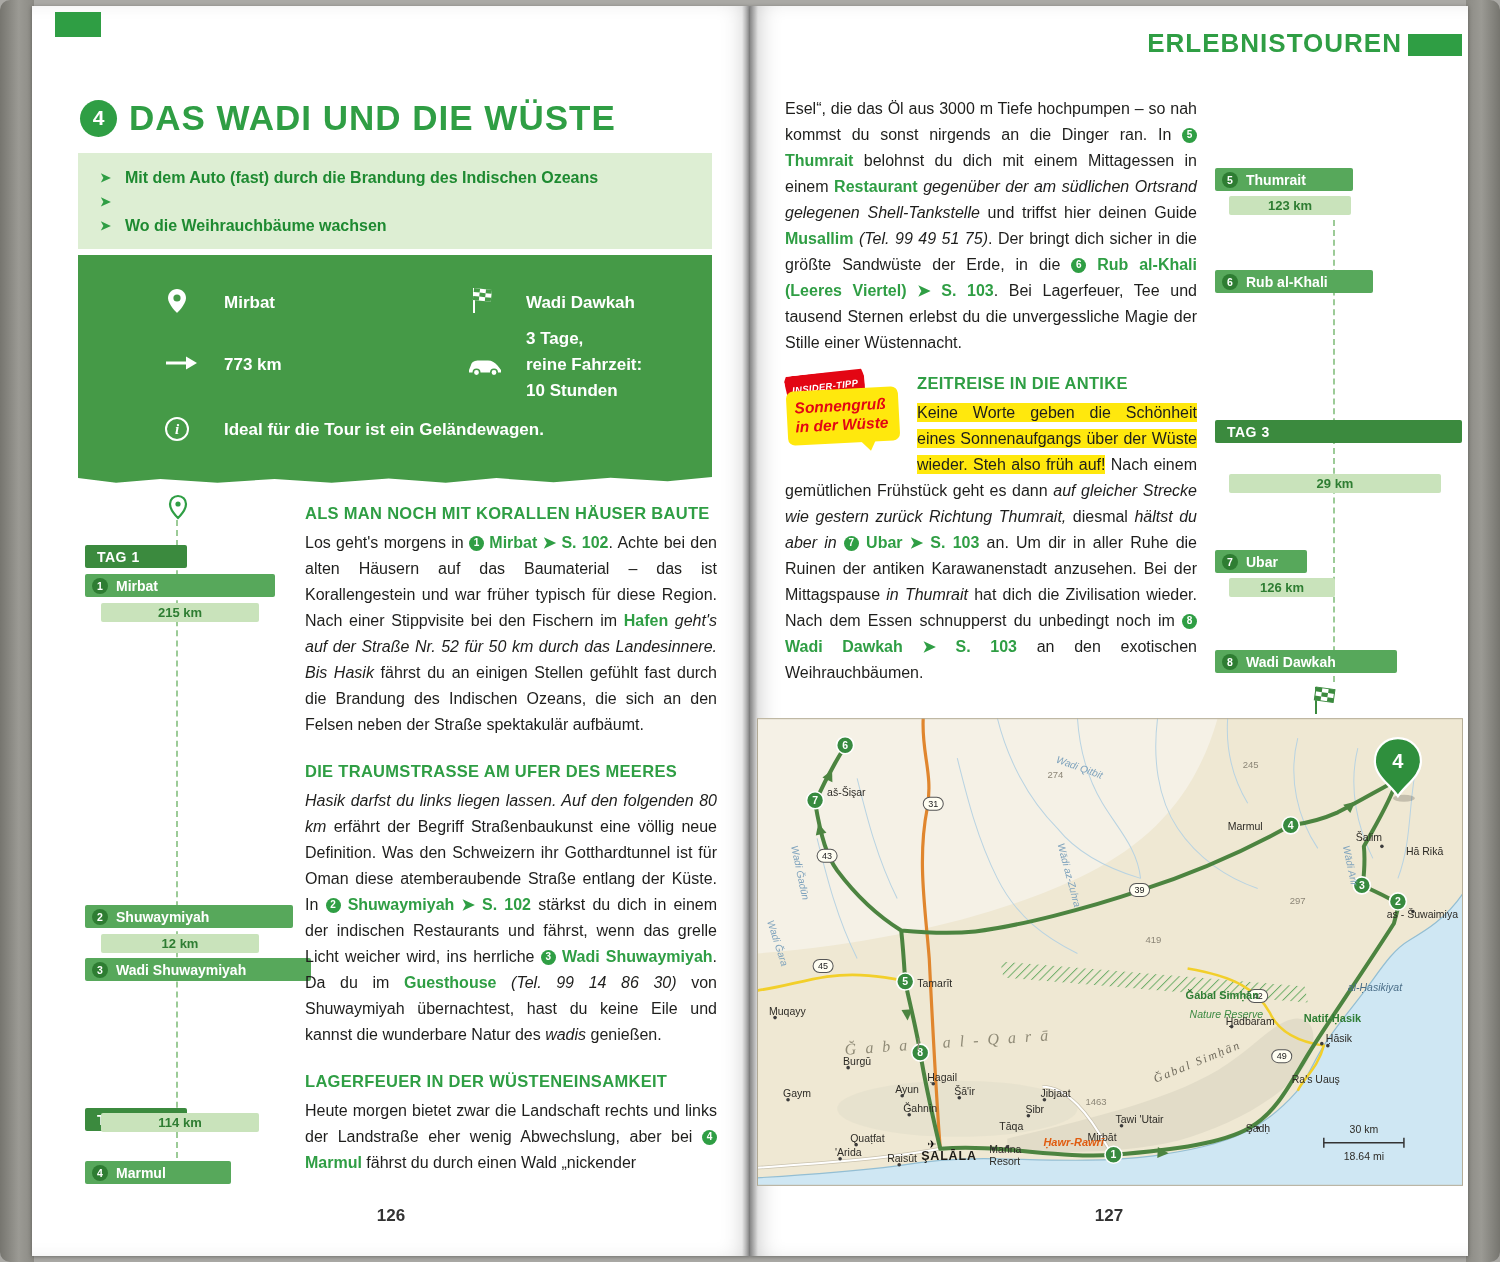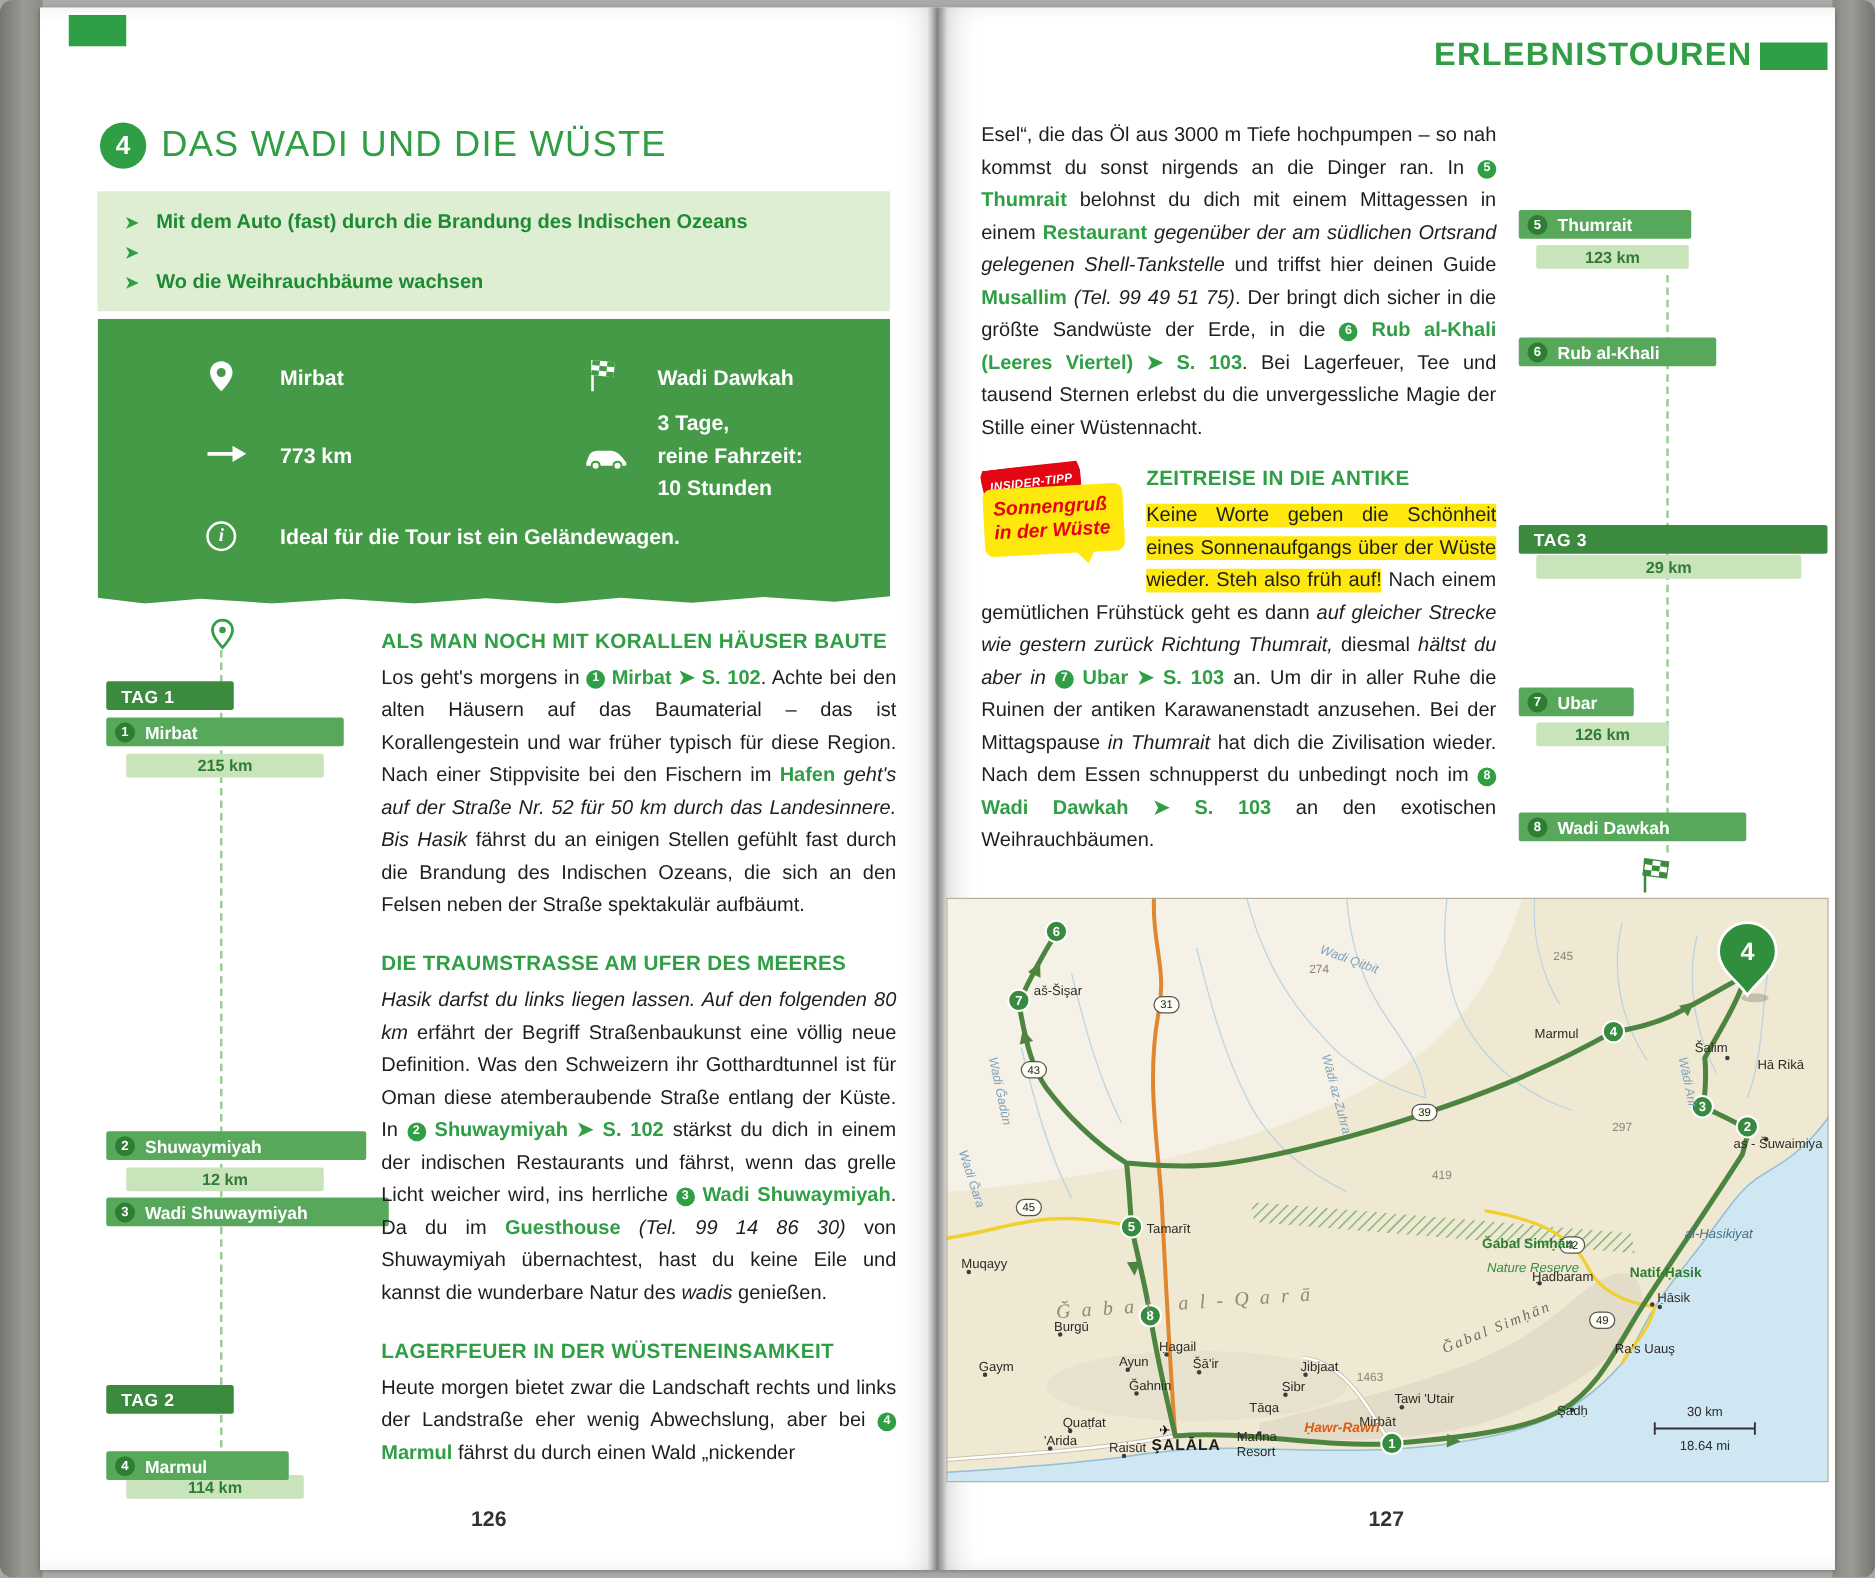--- a/index.html
+++ b/index.html
@@ -14,21 +14,21 @@
   .page{position:absolute;top:6px;height:1250px;background:#ffffff}
   .page-left{left:32px;width:718px;box-shadow:inset -16px 0 26px -14px rgba(0,0,0,.28),0 1px 4px rgba(0,0,0,.35)}
   .page-right{left:750px;width:718px;box-shadow:inset 18px 0 26px -14px rgba(0,0,0,.3),0 1px 4px rgba(0,0,0,.35)}
   .gutter{position:absolute;left:742px;top:6px;width:16px;height:1250px;background:linear-gradient(90deg,rgba(0,0,0,0),rgba(0,0,0,.35) 50%,rgba(0,0,0,0))}
 
   
   .tab-green{position:absolute;background:var(--green)}
   .lp-tab{left:23px;top:6px;width:46px;height:25px}
   .title-row{position:absolute;left:48px;top:92px;display:flex;align-items:center;gap:12px}
   .tour-badge{width:37px;height:37px;border-radius:50%;background:var(--green);color:#fff;font-weight:bold;font-size:21px;display:flex;align-items:center;justify-content:center}
-  .tour-title{color:var(--green);font-size:29px;font-weight:normal;letter-spacing:1px}
+  .tour-title{color:var(--green);font-size:35px;font-weight:bold;letter-spacing:1px}
   .highlights{position:absolute;left:46px;top:147px;width:634px;background:var(--lightbox);padding:13px 18px 11px 22px}
   .hl-row{display:flex;gap:14px;font-size:16px;font-weight:bold;color:#1e8a31;line-height:24px}
   .hl-arrow{color:var(--green);font-size:13px;line-height:24px}
   .infobox{position:absolute;left:46px;top:249px;width:634px;height:230px;background:#459a47;color:#fff;
     clip-path:polygon(0 0,100% 0,100% 96.5%,93% 98.4%,84% 96.8%,75% 98.8%,66% 97%,58% 99%,49% 97.2%,40% 99%,31% 97.4%,22% 99%,13% 97.4%,6% 99%,0 97%)}
   .ib-icon{position:absolute;display:flex;align-items:center;justify-content:center}
   .ib-text{position:absolute;font-size:17px;font-weight:600;line-height:26px}
   .info-i{width:24px;height:24px;border:2px solid #fff;border-radius:50%;color:#fff;font-family:"Liberation Serif",serif;font-style:italic;font-weight:bold;font-size:15px;display:flex;align-items:center;justify-content:center}
 
   .dashline{position:absolute;border-left:2px dashed #9ccb97}
@@ -182,21 +182,21 @@
   <div class="tl-bar tl-km" style="left:69px;top:928px;width:158px">
       <span>12 km</span>
     </div>
   <div class="tl-bar tl-stop" style="left:53px;top:952px;width:226px">
       <span class="barnum">3</span>
       <span>Wadi Shuwaymiyah</span>
     </div>
   <div class="tl-bar tl-day" style="left:53px;top:1102px;width:102px">
       <span>TAG 2</span>
     </div>
-  <div class="tl-bar tl-km" style="left:69px;top:1174px;width:142px">
+  <div class="tl-bar tl-km" style="left:69px;top:1107px;width:158px">
       <span>114 km</span>
     </div>
   <div class="tl-bar tl-stop" style="left:53px;top:1155px;width:146px">
       <span class="barnum">4</span>
       <span>Marmul</span>
     </div>
 
   <div class="textcol lp-textcol">
     <div class="sec">
       <h3>ALS MAN NOCH MIT KORALLEN HÄUSER BAUTE</h3>
@@ -243,21 +243,21 @@
   <div class="tl-bar tl-km" style="left:479px;top:190px;width:122px">
       <span>123 km</span>
     </div>
   <div class="tl-bar tl-stop" style="left:465px;top:264px;width:158px">
       <span class="barnum">6</span>
       <span>Rub al-Khali</span>
     </div>
   <div class="tl-bar tl-day" style="left:465px;top:414px;width:247px">
       <span>TAG 3</span>
     </div>
-  <div class="tl-bar tl-km" style="left:479px;top:438px;width:212px">
+  <div class="tl-bar tl-km" style="left:479px;top:468px;width:212px">
       <span>29 km</span>
     </div>
   <div class="tl-bar tl-stop" style="left:465px;top:544px;width:92px">
       <span class="barnum">7</span>
       <span>Ubar</span>
     </div>
   <div class="tl-bar tl-km" style="left:479px;top:572px;width:106px">
       <span>126 km</span>
     </div>
   <div class="tl-bar tl-stop" style="left:465px;top:644px;width:182px">

